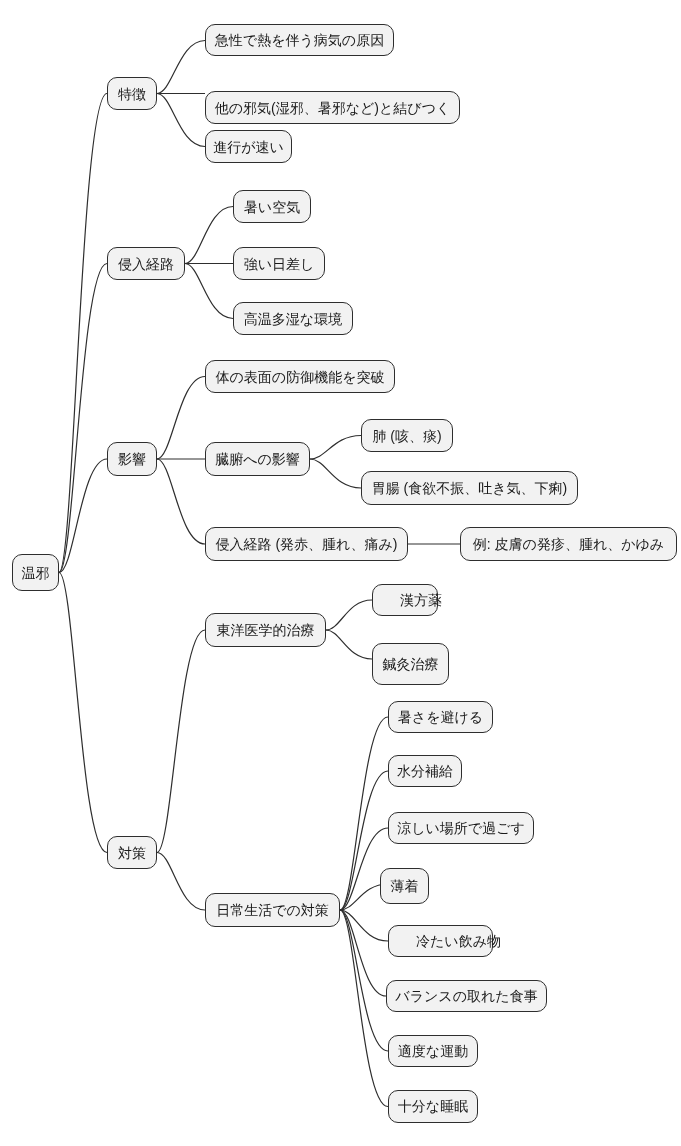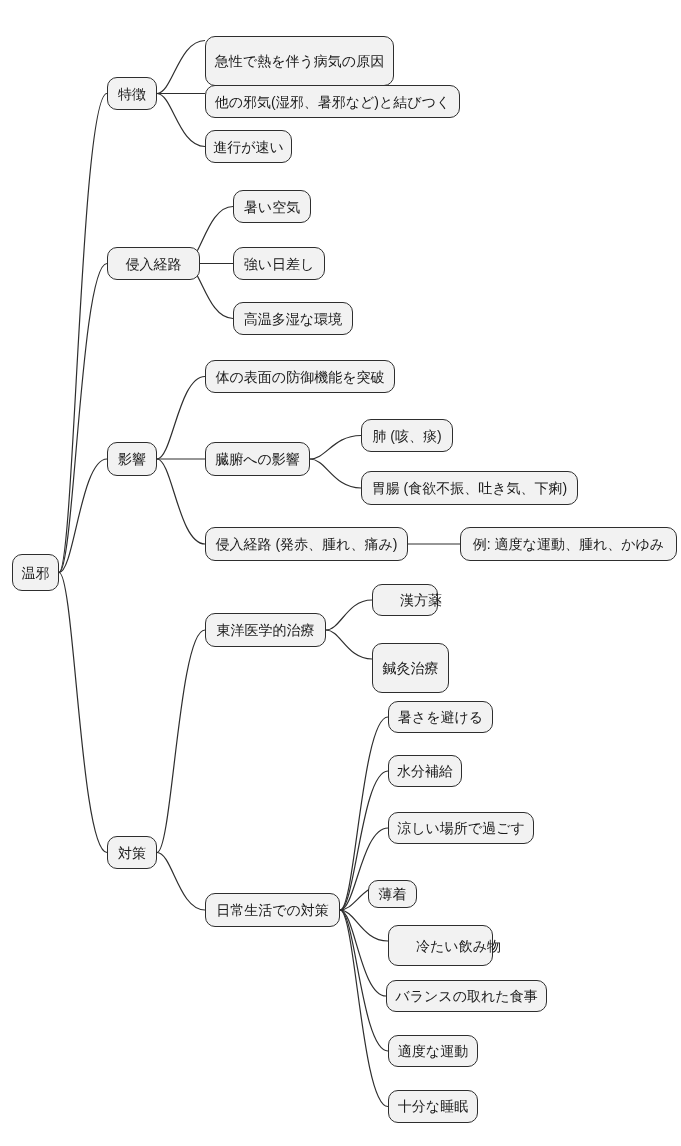--- a/index.html
+++ b/index.html
@@ -75,41 +75,41 @@
       <path d="M 340 910 C 355.36 910, 361.6 828, 388 828" class="edge"></path>
       <path d="M 340 910 C 355.36 910, 361.6 884, 388 884" class="edge"></path>
       <path d="M 340 910 C 355.36 910, 361.6 941, 388 941" class="edge"></path>
       <path d="M 340 910 C 354.72 910, 360.7 996, 386 996" class="edge"></path>
       <path d="M 340 910 C 355.36 910, 361.6 1051, 388 1051" class="edge"></path>
       <path d="M 340 910 C 355.36 910, 361.6 1106.5, 388 1106.5" class="edge"></path>
     </svg>
   <div id="node-layer">
       <div class="node" style="left: 12px; top: 554px; width: 47px; height: 37px;">温邪</div>
       <div class="node" style="left: 107px; top: 77px; width: 50px; height: 33px;">特徴</div>
-      <div class="node" style="left: 205px; top: 36px; width: 189px; height: 50px;">急性で熱を伴う病気の原因</div>
-      <div class="node" style="left: 205px; top: 85px; width: 255px; height: 33px;">他の邪気(湿邪、暑邪など)と結びつく</div>
+      <div class="node" style="left: 205px; top: 24px; width: 189px; height: 32px;">急性で熱を伴う病気の原因</div>
+      <div class="node" style="left: 205px; top: 91px; width: 255px; height: 33px;">他の邪気(湿邪、暑邪など)と結びつく</div>
       <div class="node" style="left: 205px; top: 130px; width: 87px; height: 33px;">進行が速い</div>
-      <div class="node" style="left: 107px; top: 247px; width: 93px; height: 33px;">侵入経路</div>
+      <div class="node" style="left: 107px; top: 247px; width: 78px; height: 33px;">侵入経路</div>
       <div class="node" style="left: 233px; top: 190px; width: 78px; height: 33px;">暑い空気</div>
       <div class="node" style="left: 233px; top: 247px; width: 92px; height: 33px;">強い日差し</div>
       <div class="node" style="left: 233px; top: 302px; width: 120px; height: 33px;">高温多湿な環境</div>
       <div class="node" style="left: 107px; top: 442px; width: 50px; height: 34px;">影響</div>
       <div class="node" style="left: 205px; top: 360px; width: 190px; height: 33px;">体の表面の防御機能を突破</div>
       <div class="node" style="left: 205px; top: 442px; width: 105px; height: 34px;">臓腑への影響</div>
       <div class="node" style="left: 361px; top: 419px; width: 92px; height: 33px;">肺 (咳、痰)</div>
       <div class="node" style="left: 361px; top: 471px; width: 217px; height: 34px;">胃腸 (食欲不振、吐き気、下痢)</div>
       <div class="node" style="left: 205px; top: 527px; width: 203px; height: 34px;">侵入経路 (発赤、腫れ、痛み)</div>
-      <div class="node" style="left: 460px; top: 527px; width: 217px; height: 34px;">例: 適度な運動、腫れ、かゆみ</div>
+      <div class="node" style="left: 460px; top: 527px; width: 217px; height: 34px;">例: 皮膚の発疹、腫れ、かゆみ</div>
       <div class="node" style="left: 107px; top: 836px; width: 50px; height: 33px;">対策</div>
       <div class="node" style="left: 205px; top: 613px; width: 121px; height: 34px;">東洋医学的治療</div>
       <div class="node" style="left: 372px; top: 584px; width: 66px; height: 32px; padding-left: 32px;">漢方薬</div>
-      <div class="node" style="left: 372px; top: 643px; width: 77px; height: 50px;">鍼灸治療</div>
+      <div class="node" style="left: 372px; top: 643px; width: 77px; height: 42px;">鍼灸治療</div>
       <div class="node" style="left: 205px; top: 893px; width: 135px; height: 34px;">日常生活での対策</div>
       <div class="node" style="left: 388px; top: 701px; width: 105px; height: 32px;">暑さを避ける</div>
       <div class="node" style="left: 388px; top: 755px; width: 74px; height: 32px;">水分補給</div>
       <div class="node" style="left: 388px; top: 812px; width: 146px; height: 32px;">涼しい場所で過ごす</div>
-      <div class="node" style="left: 368px; top: 868px; width: 49px; height: 28px; margin-top: 12px;">薄着</div>
-      <div class="node" style="left: 388px; top: 925px; width: 105px; height: 41px; padding-left: 36px;">冷たい飲み物</div>
+      <div class="node" style="left: 380px; top: 868px; width: 49px; height: 36px;">薄着</div>
+      <div class="node" style="left: 388px; top: 925px; width: 105px; height: 32px; padding-left: 36px;">冷たい飲み物</div>
       <div class="node" style="left: 386px; top: 980px; width: 161px; height: 32px;">バランスの取れた食事</div>
       <div class="node" style="left: 388px; top: 1035px; width: 90px; height: 32px;">適度な運動</div>
       <div class="node" style="left: 388px; top: 1090px; width: 90px; height: 33px; font-family: Liberation Serif, serif;">十分な睡眠</div>
     </div>
 </div>
 
 </body></html>

